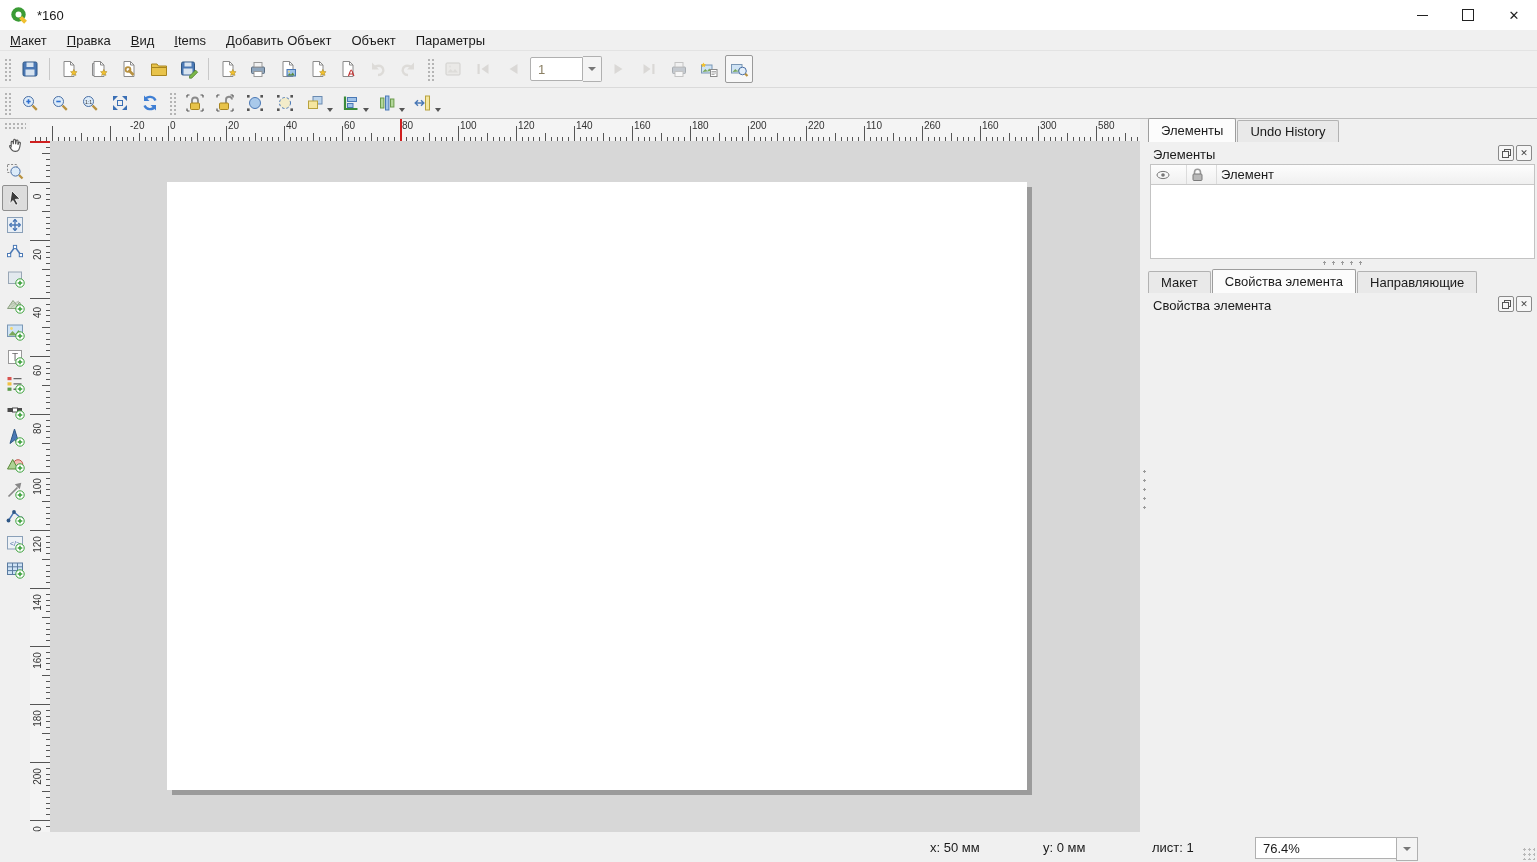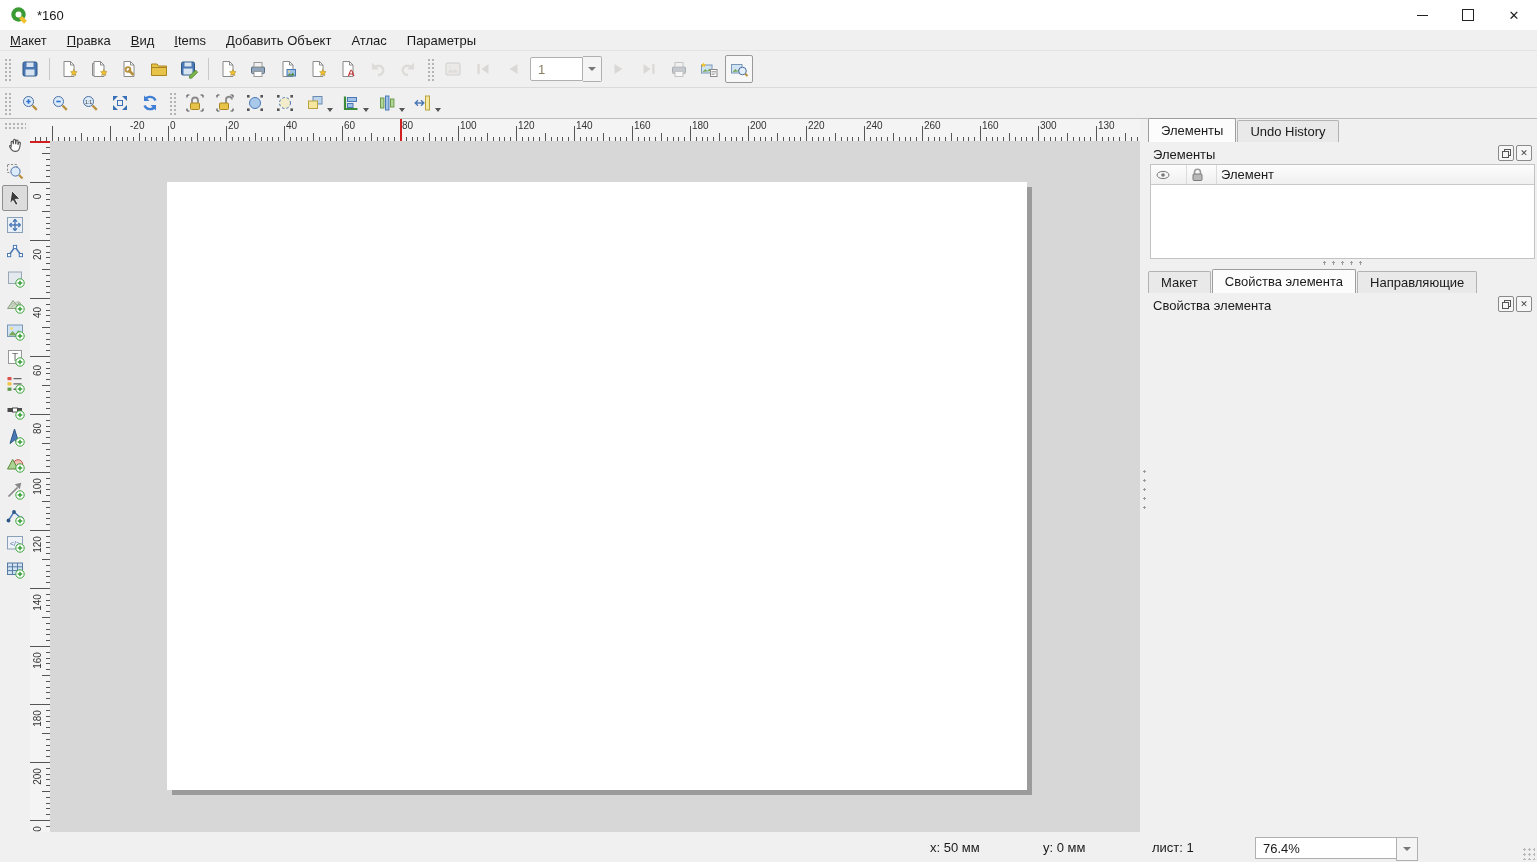--- a/index.html
+++ b/index.html
@@ -121,21 +121,21 @@
         </div>
     </div>
   </div>
 
   <div class="menubar">
       <span class="menu-item"><u>М</u>акет</span>
       <span class="menu-item"><u>П</u>равка</span>
       <span class="menu-item"><u>В</u>ид</span>
       <span class="menu-item"><u>I</u>tems</span>
       <span class="menu-item"><u>Д</u>обавить Объект</span>
-      <span class="menu-item">Атлас</span>
+      <span class="menu-item">Объект</span>
       <span class="menu-item">Параметры</span>
     </div>
 
   <div class="tb tb1">
       <div class="thandle"></div>
       <div class="tbtn">
         <svg width="20" height="20" viewBox="0 0 20 20">
           <rect x="3" y="3" width="14" height="14" rx="1.5" fill="#4a78b5" stroke="#2f5785"></rect>
           <rect x="6.5" y="3.5" width="7" height="4.5" fill="#d8e4f0"></rect>
           <rect x="5.5" y="10.5" width="9" height="6" fill="#d8e4f0"></rect>
@@ -728,25 +728,25 @@
       <span class="hlab" style="left: 256px;">40</span>
       <span class="hlab" style="left: 314px;">60</span>
       <span class="hlab" style="left: 372px;">80</span>
       <span class="hlab" style="left: 430px;">100</span>
       <span class="hlab" style="left: 488px;">120</span>
       <span class="hlab" style="left: 546px;">140</span>
       <span class="hlab" style="left: 604px;">160</span>
       <span class="hlab" style="left: 662px;">180</span>
       <span class="hlab" style="left: 720px;">200</span>
       <span class="hlab" style="left: 778px;">220</span>
-      <span class="hlab" style="left: 836px;">240</span>
+      <span class="hlab" style="left: 836px;">110</span>
       <span class="hlab" style="left: 894px;">260</span>
       <span class="hlab" style="left: 952px;">160</span>
       <span class="hlab" style="left: 1010px;">300</span>
-      <span class="hlab" style="left: 1068px;">130</span>
+      <span class="hlab" style="left: 1068px;">580</span>
       <div class="hcursor" style="left: 370px;"></div>
     </div>
   <div class="vruler">
       <div class="vtick" style="top: 6.2px; width: 4px;"></div>
       <div class="vtick" style="top: 12px; width: 8px;"></div>
       <div class="vtick" style="top: 17.8px; width: 4px;"></div>
       <div class="vtick" style="top: 23.6px; width: 4px;"></div>
       <div class="vtick" style="top: 29.4px; width: 4px;"></div>
       <div class="vtick" style="top: 35.2px; width: 4px;"></div>
       <div class="vtick" style="top: 41px; width: 20px;"></div>

